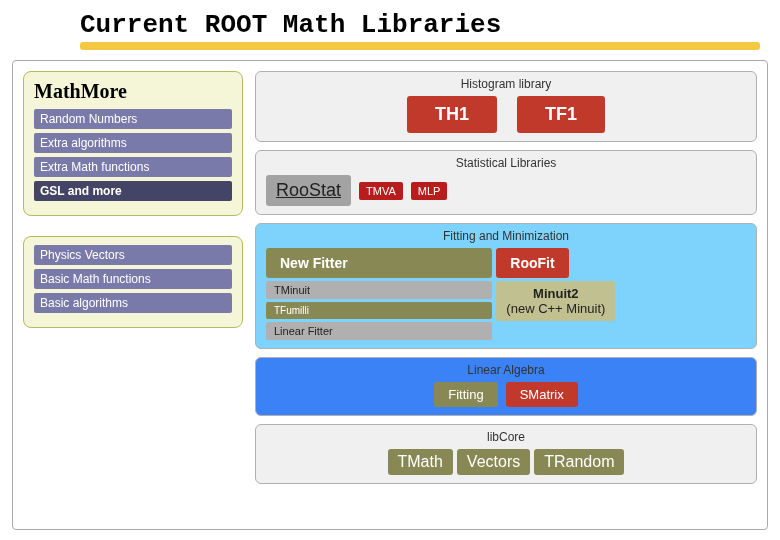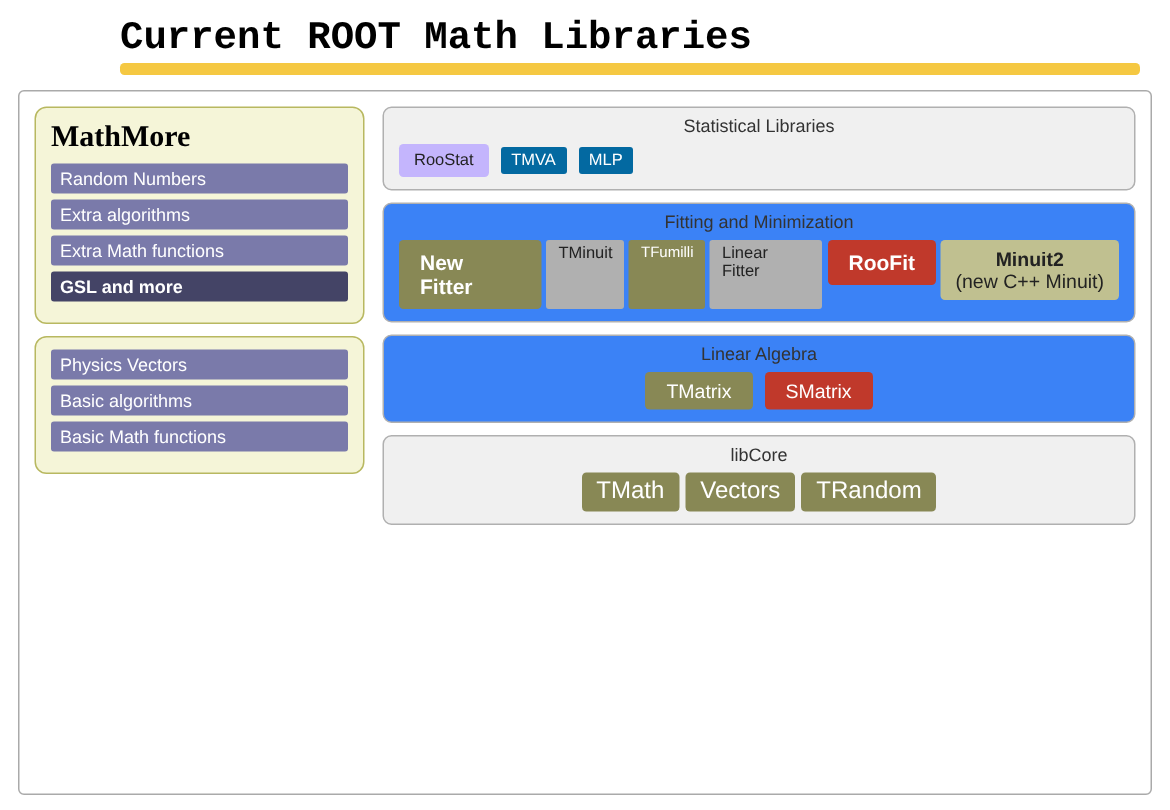--- a/index.html
+++ b/index.html
@@ -37,21 +37,21 @@
       height: 470px;
       position: relative;
       display: flex;
       gap: 12px;
     }
 
     
     .left-col {
       display: flex;
       flex-direction: column;
-      gap: 8px;
+      gap: 20px;
       width: 220px;
       flex-shrink: 0;
     }
 
     .math-box {
       border: 1.5px solid #b8b860;
       border-radius: 8px;
       background: #f5f5d8;
       padding: 8px 10px 10px 10px;
     }
@@ -130,62 +130,63 @@
       font-size: 12px;
       margin-bottom: 5px;
       text-align: center;
     }
     .stat-row {
       display: flex;
       align-items: center;
       gap: 8px;
     }
     .roostat-btn {
-      background: #c4b5fd;
+      background: #a3a3a3;
       color: #222;
       padding: 5px 10px;
-      font-size: 11px;
-      border-radius: 3px;
-      display: inline-block;
+      font-size: 18px;
+      border-radius: 3px;
+      display: inline-block;
+      text-decoration: underline;
     }
     .small-btn {
-      background: #0369a1;
+      background: #b91c1c;
       color: #fff;
       padding: 3px 7px;
       font-size: 11px;
       border-radius: 2px;
       display: inline-block;
     }
 
     
     .fitting-section {
       border: 1.5px solid #b0b0b0;
       border-radius: 6px;
-      background: #3b82f6;
+      background: #7dd3fc;
       padding: 5px 10px 8px;
     }
     .fitting-section .section-label {
       font-size: 12px;
       margin-bottom: 5px;
       text-align: center;
     }
     .fitting-grid {
       display: grid;
       grid-template-columns: auto auto;
       gap: 4px;
       align-items: start;
     }
     .fitting-left {
       display: flex;
-      flex-direction: row;
+      flex-direction: column;
       gap: 3px;
     }
     .fitting-right {
       display: flex;
-      flex-direction: row;
+      flex-direction: column;
       gap: 3px;
       align-items: flex-start;
     }
     .new-fitter-btn {
       background: #888855;
       color: #fff;
       padding: 7px 14px;
       font-size: 14px;
       font-weight: bold;
       border-radius: 3px;
@@ -318,28 +319,37 @@
         <span>MathMore</span>
       </div>
       <span class="math-item">Random Numbers</span>
       <span class="math-item">Extra algorithms</span>
       <span class="math-item">Extra Math functions</span>
       <span class="gsl-item">GSL and more</span>
     </div>
 
     <div class="math-box">
       <span class="math-item">Physics Vectors</span>
+      <span class="math-item">Basic Math functions</span>
       <span class="math-item">Basic algorithms</span>
-      <span class="math-item">Basic Math functions</span>
     </div>
 
   </div>
 
   <div class="right-col">
 
+    <div class="histogram-section">
+      <div class="section-label">
+        <span>Histogram library</span>
+      </div>
+      <div class="histogram-buttons">
+        <span class="red-btn">TH1</span>
+        <span class="red-btn">TF1</span>
+      </div>
+    </div>
 
     <div class="stat-section">
       <div class="section-label">
         <span>Statistical Libraries</span>
       </div>
       <div class="stat-row">
         <span class="roostat-btn">RooStat</span>
         <span class="small-btn">TMVA</span>
         <span class="small-btn">MLP</span>
       </div>
@@ -364,21 +374,21 @@
           </div>
         </div>
       </div>
     </div>
 
     <div class="linalg-section">
       <div class="section-label">
         <span>Linear Algebra</span>
       </div>
       <div class="linalg-row">
-        <span class="tmatrix-btn">TMatrix</span>
+        <span class="tmatrix-btn">Fitting</span>
         <span class="smatrix-btn">SMatrix</span>
       </div>
     </div>
 
     <div class="libcore-section">
       <div class="section-label">
         <span>libCore</span>
       </div>
       <div class="libcore-row">
         <span class="libcore-btn">TMath</span>

